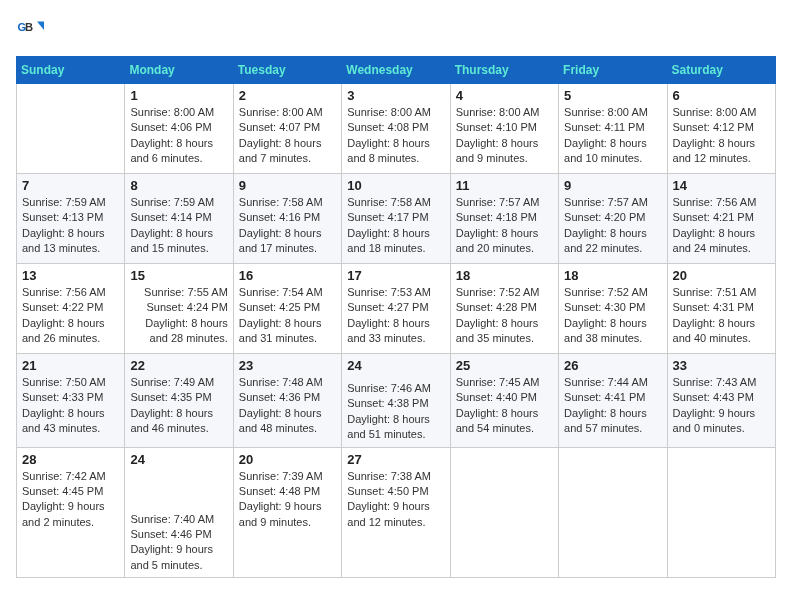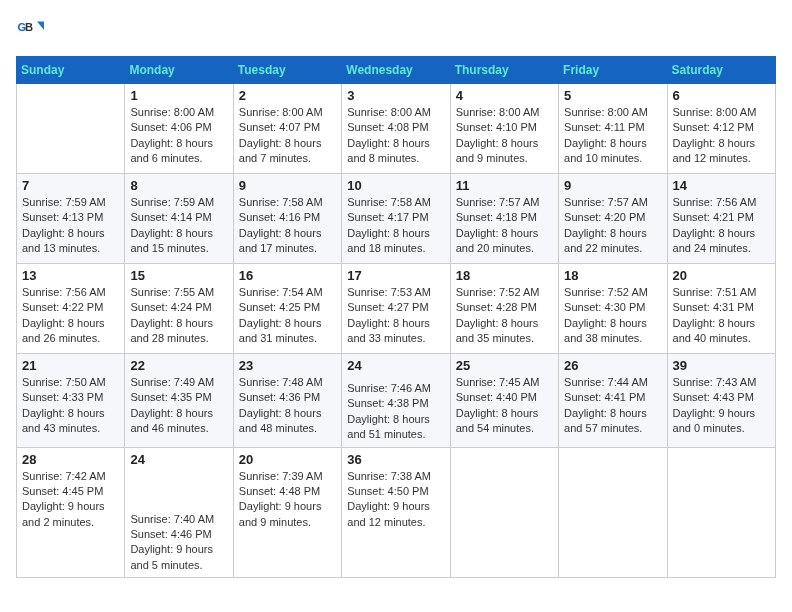--- a/index.html
+++ b/index.html
@@ -197,21 +197,21 @@
       </tr>
       <tr>
         <td>
           <span class="day-num">13</span>
           <div class="day-info" style="white-space: pre-line;">Sunrise: 7:56 AM
 Sunset: 4:22 PM
 Daylight: 8 hours and 26 minutes.</div>
         </td>
         <td>
           <span class="day-num">15</span>
-          <div class="day-info" style="white-space: pre-line;">Sunrise: 7:55 AM
+          <div class="day-info" style="white-space: pre-line; text-align: right;">Sunrise: 7:55 AM
 Sunset: 4:24 PM
 Daylight: 8 hours and 28 minutes.</div>
         </td>
         <td>
           <span class="day-num">16</span>
           <div class="day-info" style="white-space: pre-line;">Sunrise: 7:54 AM
 Sunset: 4:25 PM
 Daylight: 8 hours and 31 minutes.</div>
         </td>
         <td>
@@ -270,21 +270,21 @@
 Sunset: 4:40 PM
 Daylight: 8 hours and 54 minutes.</div>
         </td>
         <td>
           <span class="day-num">26</span>
           <div class="day-info" style="white-space: pre-line;">Sunrise: 7:44 AM
 Sunset: 4:41 PM
 Daylight: 8 hours and 57 minutes.</div>
         </td>
         <td>
-          <span class="day-num">39</span>
+          <span class="day-num">33</span>
           <div class="day-info" style="white-space: pre-line;">Sunrise: 7:43 AM
 Sunset: 4:43 PM
 Daylight: 9 hours and 0 minutes.</div>
         </td>
       </tr>
       <tr>
         <td>
           <span class="day-num">28</span>
           <div class="day-info" style="white-space: pre-line;">Sunrise: 7:42 AM
 Sunset: 4:45 PM
@@ -296,21 +296,21 @@
 Sunset: 4:46 PM
 Daylight: 9 hours and 5 minutes.</div>
         </td>
         <td>
           <span class="day-num">20</span>
           <div class="day-info" style="white-space: pre-line;">Sunrise: 7:39 AM
 Sunset: 4:48 PM
 Daylight: 9 hours and 9 minutes.</div>
         </td>
         <td>
-          <span class="day-num">36</span>
+          <span class="day-num">27</span>
           <div class="day-info" style="white-space: pre-line;">Sunrise: 7:38 AM
 Sunset: 4:50 PM
 Daylight: 9 hours and 12 minutes.</div>
         </td>
         <td class="empty"></td>
         <td class="empty"></td>
         <td class="empty"></td>
       </tr>
     </tbody>
 </table>

